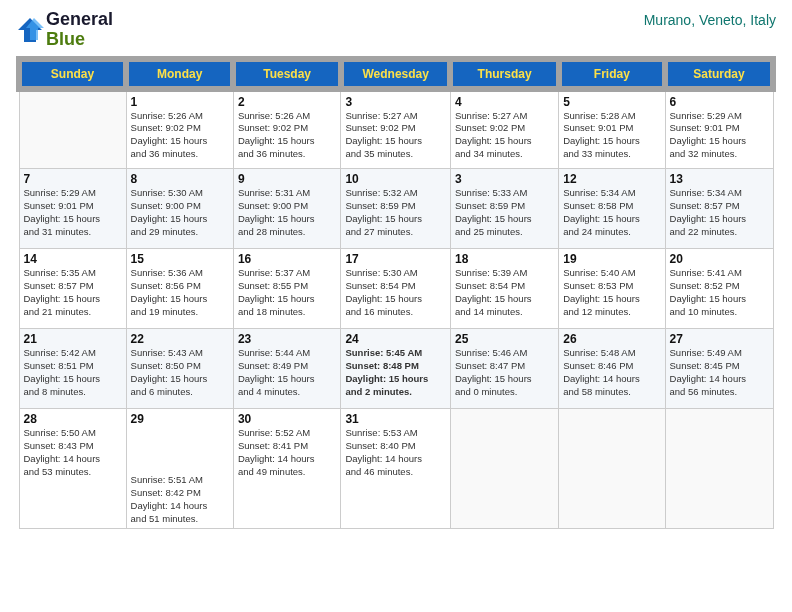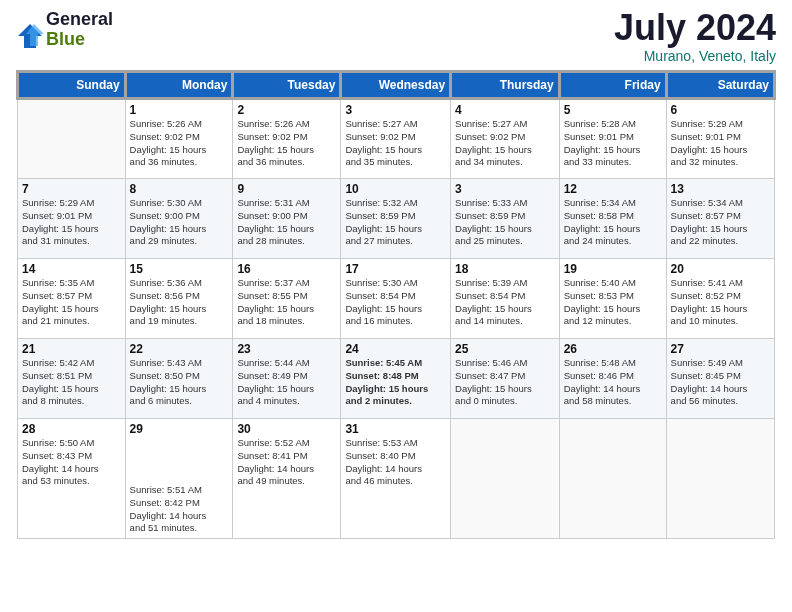--- a/index.html
+++ b/index.html
@@ -15,21 +15,21 @@
       padding: 10px 16px 8px 16px;
     }
     .header {
       display: flex;
       justify-content: space-between;
       align-items: flex-start;
       margin-bottom: 6px;
     }
     .logo {
       display: flex;
-      align-items: flex-end;
+      align-items: center;
     }
     .logo-text {
       display: flex;
       flex-direction: column;
       line-height: 1.1;
     }
     .logo-general {
       font-size: 18px;
       font-weight: bold;
       color: #1a1a2e;
@@ -58,26 +58,26 @@
       color: #0f766e;
       margin-top: 2px;
     }
     .calendar {
       width: 100%;
       border-collapse: collapse;
       font-size: 10.5px;
     }
     .calendar th {
       background-color: #1565c0;
-      color: #ffffff;
+      color: #fde047;
       padding: 5px 4px;
-      text-align: right;
+      text-align: center;
       font-size: 12px;
       font-weight: bold;
-      border: 3px solid #a3a3a3;
+      border: 6px solid #a3a3a3;
     }
     .calendar td {
       border: 1px solid #ccc;
       padding: 3px 4px;
       vertical-align: top;
       width: 113px;
       height: 80px;
       background: #fff;
     }
     .calendar td.empty {
@@ -108,21 +108,20 @@
       <svg class="logo-icon" viewBox="0 0 28 28">
         <polygon points="14,2 26,14 20,14 20,26 8,26 8,14 2,14" fill="#1565c0"></polygon>
         <polygon points="18,2 28,12 22,12 22,24 14,24 14,12 10,12" fill="#42a5f5" opacity="0.7"></polygon>
       </svg>
       <div class="logo-text">
         <span class="logo-general">General</span>
         <span class="logo-blue">Blue</span>
       </div>
     </div>
     <div class="title-area">
-      <div class="month-year">July 2024</div>
       <div class="location">Murano, Veneto, Italy</div>
     </div>
   </div>
 
   <table class="calendar">
     <thead>
       <tr>
         <th>Sunday</th>
         <th>Monday</th>
         <th>Tuesday</th>

